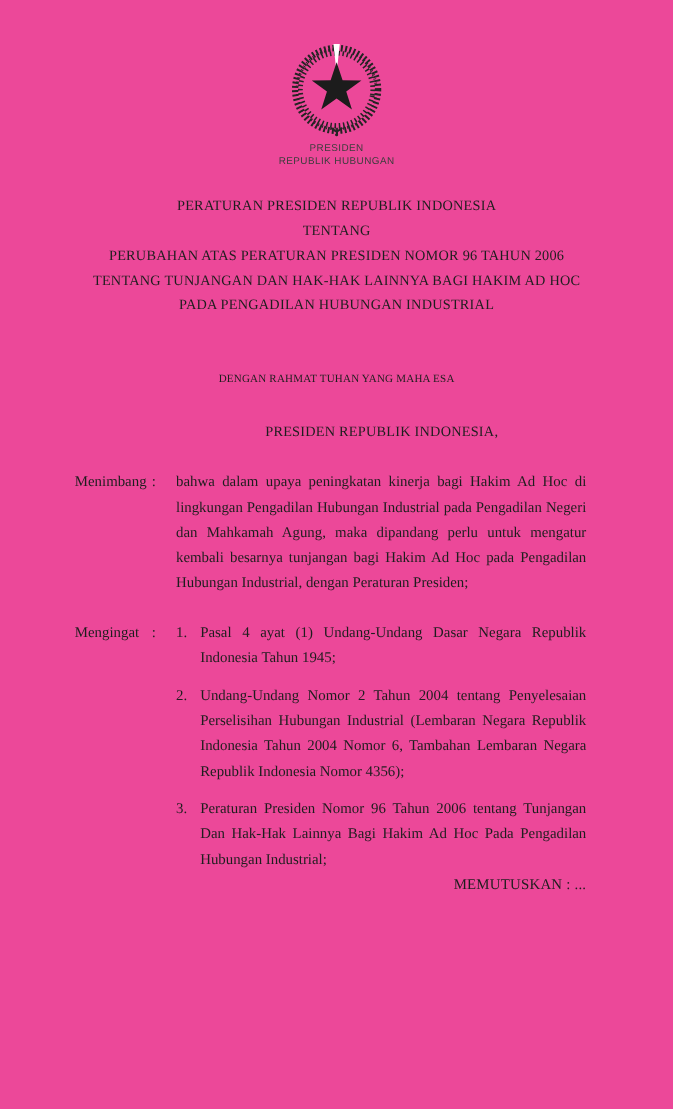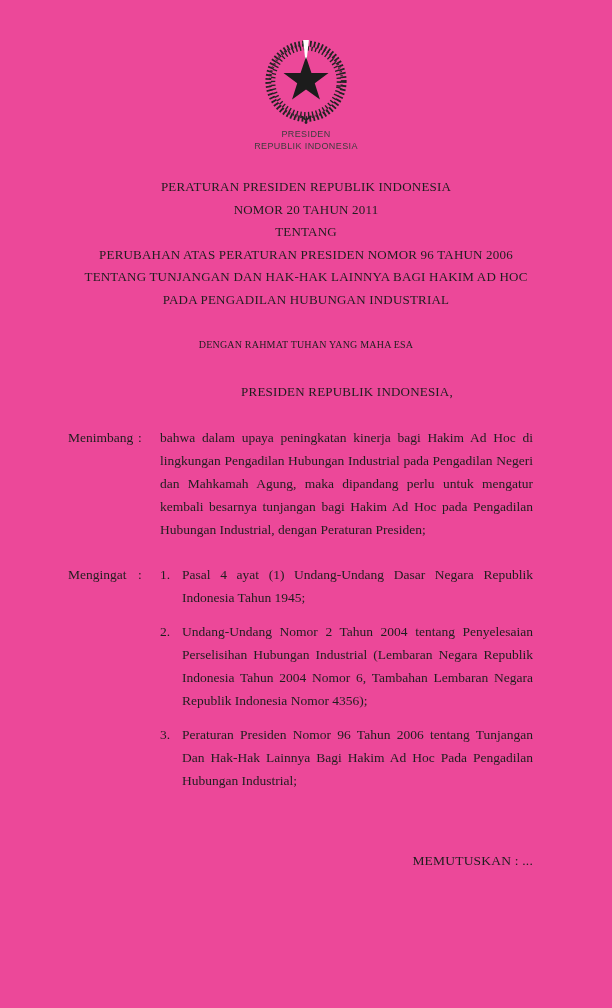--- a/index.html
+++ b/index.html
@@ -96,21 +96,20 @@
   .list-item {
     display: flex;
     align-items: flex-start;
     margin-bottom: 11px;
   }
   .list-item:last-child { margin-bottom: 0; }
   .list-num { width: 22px; flex: none; }
   .list-text { flex: 1; min-width: 0; }
 
   .decides {
-    margin-top: 57px;
     text-align: right;
     letter-spacing: 0.2px;
   }
 </style>
 </head>
 <body>
 
 <div class="page">
 
   <header class="letterhead">
@@ -121,26 +120,25 @@
       <circle cx="50" cy="47" r="41" fill="none" stroke="#242424" stroke-width="3" stroke-dasharray="1 3.4" transform="rotate(-7 50 47)"></circle>
 
       <polygon points="50,30 46.5,-2 53.5,-2" fill="#ffffff"></polygon>
 
       <polygon points="50,19 56.2,37.5 75.7,37.7 60,49.2 65.9,67.8 50,56.5 34.1,67.8 40,49.2 24.3,37.7 43.8,37.5" fill="#1c1c1c"></polygon>
 
       <path d="M44 87 L50 91 L56 87" stroke="#242424" stroke-width="2" fill="none"></path>
       <circle cx="50" cy="94" r="1.6" fill="#242424"></circle>
     </svg>
     <div class="lh-line first">PRESIDEN</div>
-    <div class="lh-line">REPUBLIK INDONESIA</div>
+    <div class="lh-line">REPUBLIK HUBUNGAN</div>
   </header>
 
   <section class="doc-title">
     <div>PERATURAN PRESIDEN REPUBLIK INDONESIA</div>
-    <div>NOMOR 20 TAHUN 2011</div>
     <div>TENTANG</div>
     <div>PERUBAHAN ATAS PERATURAN PRESIDEN NOMOR 96 TAHUN 2006</div>
     <div>TENTANG TUNJANGAN DAN HAK-HAK LAINNYA BAGI HAKIM AD HOC</div>
     <div>PADA PENGADILAN HUBUNGAN INDUSTRIAL</div>
   </section>
 
   <div class="invocation">DENGAN RAHMAT TUHAN YANG MAHA ESA</div>
 
   <div class="salutation">PRESIDEN REPUBLIK INDONESIA,</div>
 

